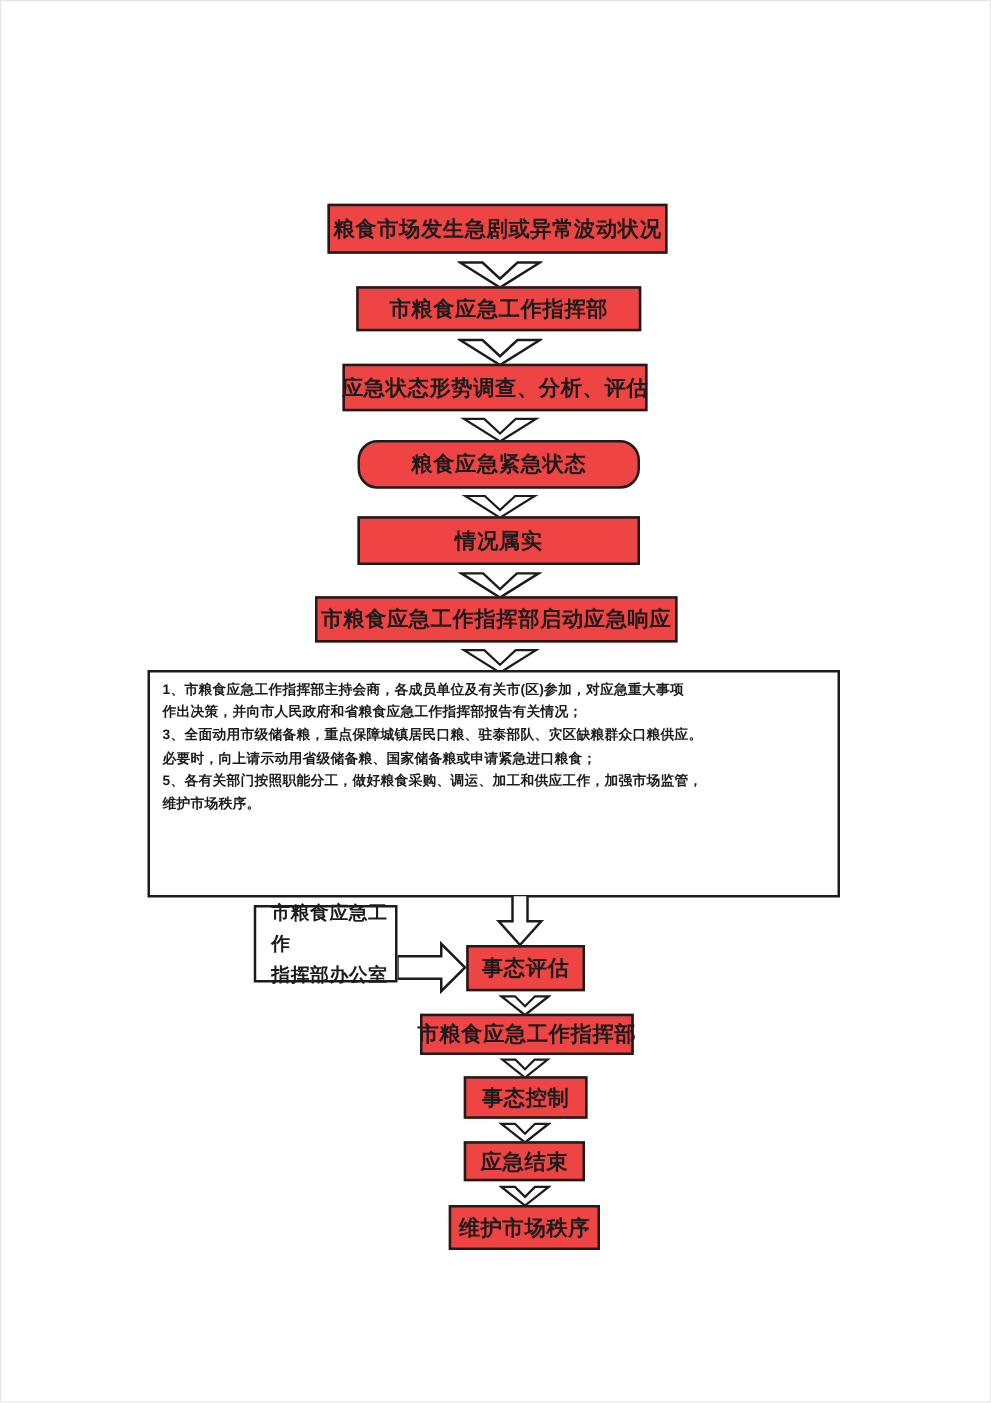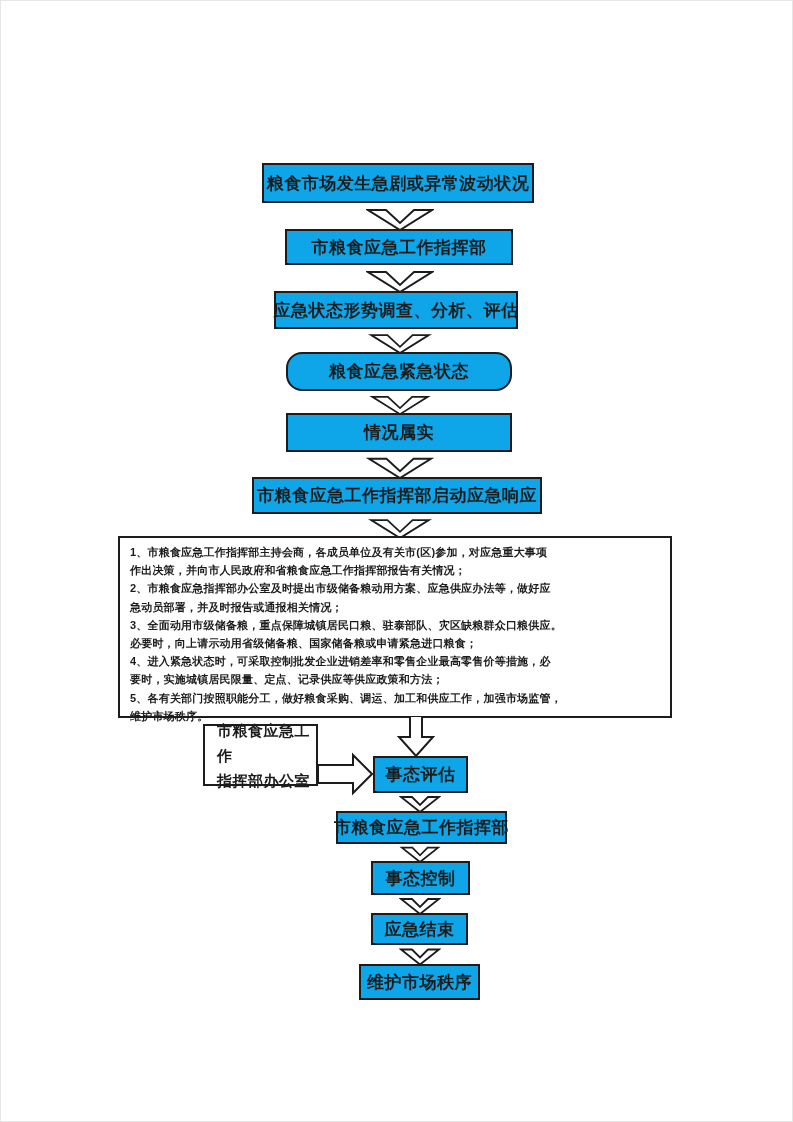--- a/index.html
+++ b/index.html
@@ -8,21 +8,21 @@
     width:793px;height:1122px;
     background:#ffffff;
     box-shadow: inset 0 0 0 1px #e6e6e6;
     font-family:"Liberation Sans","DejaVu Sans",sans-serif;
     color:#1c1c1c;
     overflow:hidden;
   }
   .node{
     position:absolute;
     border:2px solid #1c1c1c;
-    background:#0ea5e9;
+    background:#ef4444;
     display:flex;align-items:center;justify-content:center;
     font-weight:700;
     font-size:17px;
     letter-spacing:.5px;
     white-space:nowrap;
     box-sizing:border-box;
   }
   .bigbox{
     position:absolute;
     left:118px;top:536px;width:554px;height:182px;
@@ -111,26 +111,22 @@
 
   <div class="arrow" style="left:366px;top:512px;width:68px;height:27px;">
     <svg viewBox="0 0 68 30">
         <path d="M2,9 L20,9 L34,22 L48,9 L66,9 L34,29 Z" fill="#fff" stroke="#1c1c1c" stroke-width="2" stroke-linejoin="miter"></path>
       </svg>
   </div>
 
   <div class="bigbox">
     <p>1、市粮食应急工作指挥部主持会商，各成员单位及有关市(区)参加，对应急重大事项
 作出决策，并向市人民政府和省粮食应急工作指挥部报告有关情况；</p>
-    <p>2、市粮食应急指挥部办公室及时提出市级储备粮动用方案、应急供应办法等，做好应
-急动员部署，并及时报告或通报相关情况；</p>
     <p>3、全面动用市级储备粮，重点保障城镇居民口粮、驻泰部队、灾区缺粮群众口粮供应。
 必要时，向上请示动用省级储备粮、国家储备粮或申请紧急进口粮食；</p>
-    <p>4、进入紧急状态时，可采取控制批发企业进销差率和零售企业最高零售价等措施，必
-要时，实施城镇居民限量、定点、记录供应等供应政策和方法；</p>
     <p>5、各有关部门按照职能分工，做好粮食采购、调运、加工和供应工作，加强市场监管，
 维护市场秩序。</p>
   </div>
 
   <div class="arrow" style="left:396px;top:716px;width:40px;height:41px;">
     <svg viewBox="0 0 40 41">
         <path d="M14,0 L14,21 L3,21 L20,40 L37,21 L26,21 L26,0 Z" fill="#fff" stroke="#1c1c1c" stroke-width="2" stroke-linejoin="miter"></path>
       </svg>
   </div>
 

